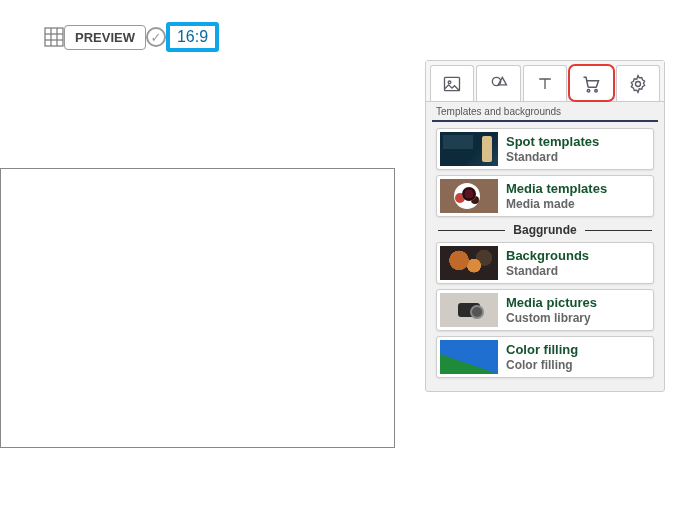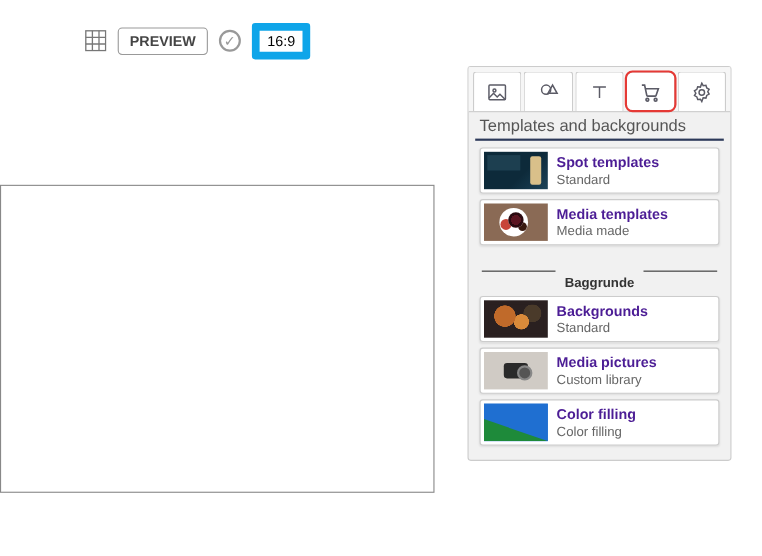--- a/index.html
+++ b/index.html
@@ -8,23 +8,21 @@
     background: #fff;
     width: 693px;
     height: 505px;
     position: relative;
     overflow: hidden;
   }
   .toolbar {
     padding: 20px 0 0 44px;
     display: flex;
     align-items: center;
-    gap: 10px;
     height: 54px;
-    margin-left: 33px;
   }
   .grid-icon {
     width: 20px; height: 20px;
     display: inline-block;
   }
   .grid-icon svg { display: block; }
   .btn {
     border-radius: 4px;
     padding: 4px 10px;
     font-size: 13px;
@@ -48,25 +46,25 @@
     border-radius: 50%;
     position: relative;
     color: #999;
     display: flex;
     align-items: center;
     justify-content: center;
     font-size: 13px;
     line-height: 1;
   }
   .ratio-badge {
-    border: 7px solid #0ea5e9;
-    color: #000000;
+    border: 4px solid #0ea5e9;
+    color: #0369a1;
     border-radius: 3px;
     padding: 2px 7px;
-    font-size: 13px;
+    font-size: 16px;
     font-weight: 500;
   }
   .canvas {
     position: absolute;
     left: 0;
     top: 168px;
     width: 395px;
     height: 280px;
     border: 1px solid #888;
     background: #fff;
@@ -101,21 +99,21 @@
     cursor: pointer;
     color: #5b5b66;
   }
   .panel-tab.highlighted {
     outline: 2px solid #e53935;
     outline-offset: -1px;
     border-radius: 6px;
   }
   .panel-tab svg { width: 20px; height: 20px; }
   .panel-section-title {
-    font-size: 15px;
+    font-size: 10px;
     color: #555;
     padding: 4px 10px 2px 10px;
   }
   .panel-section-title.underlined {
     border-bottom: 2px solid #2d3a5a;
     margin: 0 6px 6px 6px;
     padding: 4px 4px 3px 4px;
   }
   .hr-label {
     display: flex;
@@ -127,21 +125,20 @@
   .hr-label::before, .hr-label::after {
     content: "";
     flex: 1;
     height: 1px;
     background: #333;
   }
   .hr-label span {
     font-size: 12px;
     font-weight: 700;
     color: #333;
-    margin-top: 21px;
   }
   .card {
     display: flex;
     align-items: center;
     background: #fff;
     border: 1px solid #ccc;
     border-radius: 3px;
     margin: 5px 10px;
     padding: 3px;
     cursor: pointer;
@@ -152,27 +149,28 @@
     height: 34px;
     flex: 0 0 58px;
     margin-right: 8px;
     background: #333;
     position: relative;
     overflow: hidden;
   }
   .card-text .title {
     font-size: 13px;
     font-weight: 700;
-    color: #4c1d95;
+    color: #14532d;
     line-height: 1.2;
   }
   .card-text .sub {
     font-size: 12px;
     color: #666;
     line-height: 1.2;
+    font-weight: bold;
   }
   
   .thumb-spot {
     background: linear-gradient(135deg,#0d2a3a 0%,#0d2a3a 60%,#1c4258 100%);
   }
   .thumb-spot::after{
     content:"";position:absolute;right:6px;top:4px;width:10px;height:26px;
     background:#d9c08a;border-radius:2px;
   }
   .thumb-spot::before{

